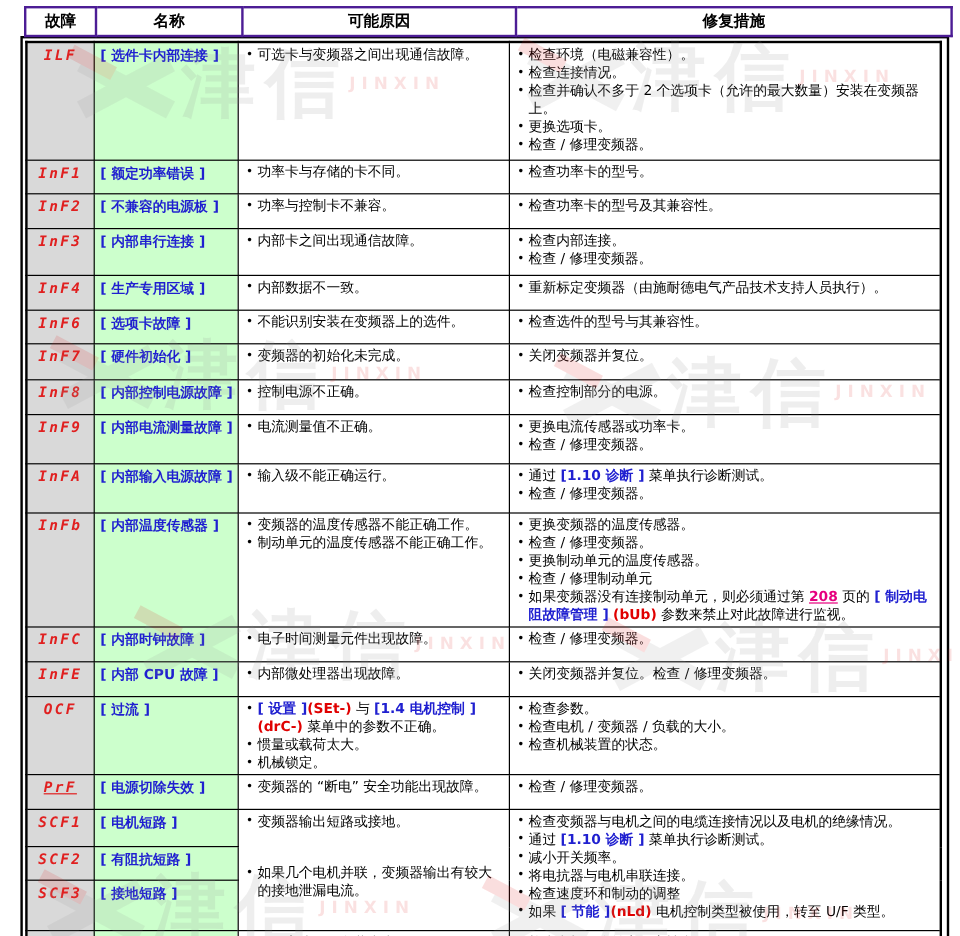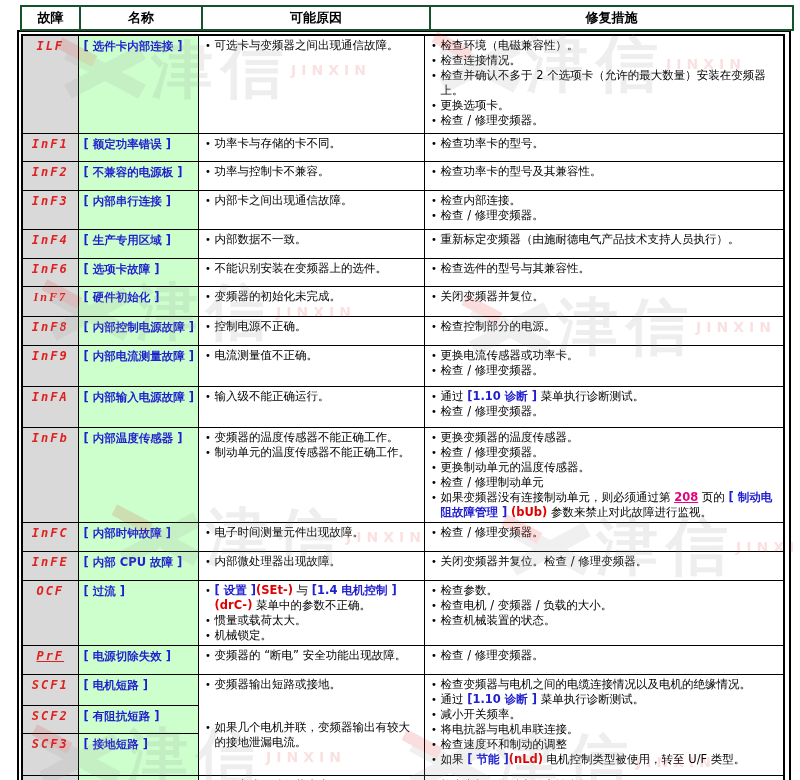--- a/index.html
+++ b/index.html
@@ -6,21 +6,21 @@
   body{
     width:800px;height:780px;position:relative;overflow:hidden;
     background:#ffffff;font-family:"DejaVu Sans",sans-serif;
   }
   
   .hdr-table{
     position:absolute;left:20px;top:5px;border-collapse:collapse;table-layout:fixed;
     z-index:2;
   }
   .hdr-table td{
-    border:2px solid #14532d;font-weight:bold;text-align:center;
+    border:2px solid #4c1d95;font-weight:bold;text-align:center;
     font-size:13px;padding:2px 0;background:#fff;color:#000;
   }
   
   .frame{
     position:absolute;left:17px;top:30px;width:766px;z-index:1;
     border:2px solid #000;padding:2px;background:#fff;
   }
   .body-table{
     border-collapse:collapse;table-layout:fixed;width:762px;
     border:2px solid #000;
@@ -199,21 +199,21 @@
             </div>
           </td>
           <td class="fix-cell" rowspan="1">
             <div class="b">
               <span class="dot">•</span>
               <span class="bt"><span class="s-k">检查选件的型号与其兼容性。</span></span>
             </div>
           </td>
         </tr>
         <tr>
-          <td class="code-cell" style="height: 24px; font-family: Liberation Serif, serif;">InF7</td>
+          <td class="code-cell" style="height: 24px;">InF7</td>
           <td class="name-cell">[ 硬件初始化 ]</td>
           <td class="cause-cell" rowspan="1">
             <div class="b">
               <span class="dot">•</span>
               <span class="bt"><span class="s-k">变频器的初始化未完成。</span></span>
             </div>
           </td>
           <td class="fix-cell" rowspan="1">
             <div class="b">
               <span class="dot">•</span>

